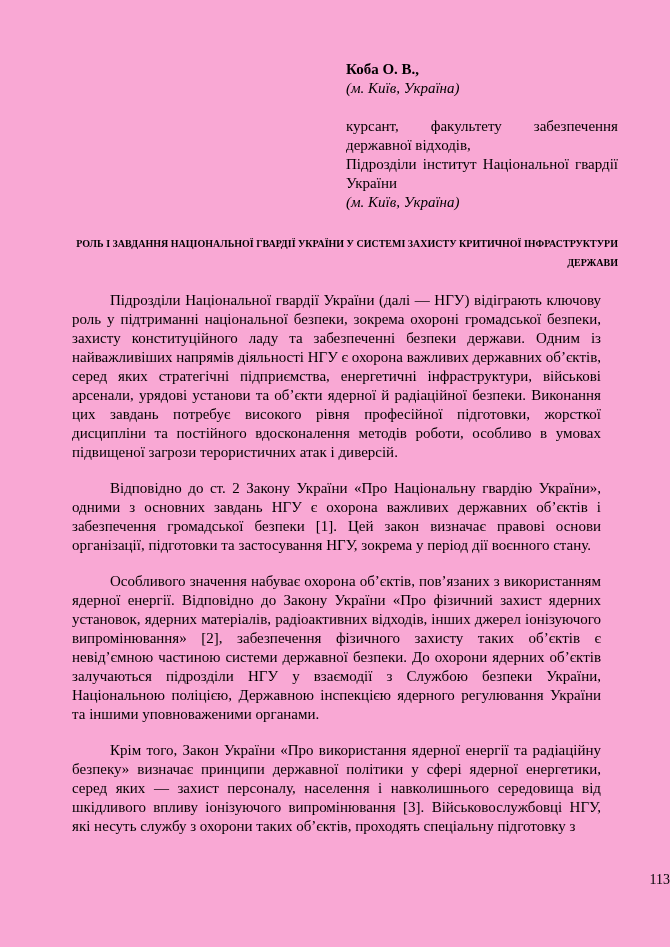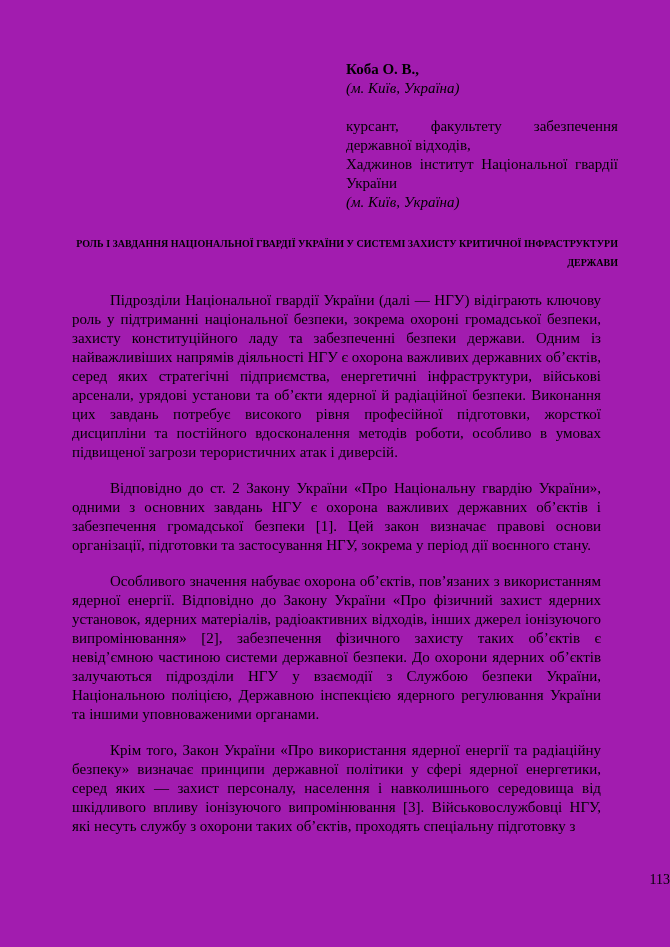--- a/index.html
+++ b/index.html
@@ -4,21 +4,21 @@
 <style>
   html, body {
     margin: 0;
     padding: 0;
     background: #ffffff;
   }
   .page {
     position: relative;
     width: 670px;
     height: 947px;
-    background: #a21caf;
+    background: #f9a8d4;
     color: #000000;
     font-family: "Liberation Serif", "DejaVu Serif", serif;
     overflow: hidden;
   }
   .content {
     position: absolute;
     left: 55px;
     top: 60px;
     width: 563px;
   }
@@ -71,21 +71,21 @@
 <div class="page">
   <div class="content">
 
     <div class="author-block">
       <div class="author-name">Коба О. В.,</div>
       <div class="author-location">(м. Київ, Україна)</div>
     </div>
 
     <div class="author-block">
       <div class="author-affiliation">курсант, факультету забезпечення державної відходів,</div>
-      <div class="author-affiliation">Хаджинов інститут Національної гвардії України</div>
+      <div class="author-affiliation">Підрозділи інститут Національної гвардії України</div>
       <div class="author-location">(м. Київ, Україна)</div>
     </div>
 
     <h1 class="article-title">РОЛЬ І ЗАВДАННЯ НАЦІОНАЛЬНОЇ ГВАРДІЇ УКРАЇНИ У СИСТЕМІ ЗАХИСТУ КРИТИЧНОЇ ІНФРАСТРУКТУРИ ДЕРЖАВИ</h1>
 
     <p class="body-par">Підрозділи Національної гвардії України (далі — НГУ) відіграють ключову роль у підтриманні національної безпеки, зокрема охороні громадської безпеки, захисту конституційного ладу та забезпеченні безпеки держави. Одним із найважливіших напрямів діяльності НГУ є охорона важливих державних об’єктів, серед яких стратегічні підприємства, енергетичні інфраструктури, військові арсенали, урядові установи та об’єкти ядерної й радіаційної безпеки. Виконання цих завдань потребує високого рівня професійної підготовки, жорсткої дисципліни та постійного вдосконалення методів роботи, особливо в умовах підвищеної загрози терористичних атак і диверсій.</p>
     <p class="body-par">Відповідно до ст. 2 Закону України «Про Національну гвардію України», одними з основних завдань НГУ є охорона важливих державних об’єктів і забезпечення громадської безпеки [1]. Цей закон визначає правові основи організації, підготовки та застосування НГУ, зокрема у період дії воєнного стану.</p>
     <p class="body-par">Особливого значення набуває охорона об’єктів, пов’язаних з використанням ядерної енергії. Відповідно до Закону України «Про фізичний захист ядерних установок, ядерних матеріалів, радіоактивних відходів, інших джерел іонізуючого випромінювання» [2], забезпечення фізичного захисту таких об’єктів є невід’ємною частиною системи державної безпеки. До охорони ядерних об’єктів залучаються підрозділи НГУ у взаємодії з Службою безпеки України, Національною поліцією, Державною інспекцією ядерного регулювання України та іншими уповноваженими органами.</p>
     <p class="body-par">Крім того, Закон України «Про використання ядерної енергії та радіаційну безпеку» визначає принципи державної політики у сфері ядерної енергетики, серед яких — захист персоналу, населення і навколишнього середовища від шкідливого впливу іонізуючого випромінювання [3]. Військовослужбовці НГУ, які несуть службу з охорони таких об’єктів, проходять спеціальну підготовку з</p>
 

